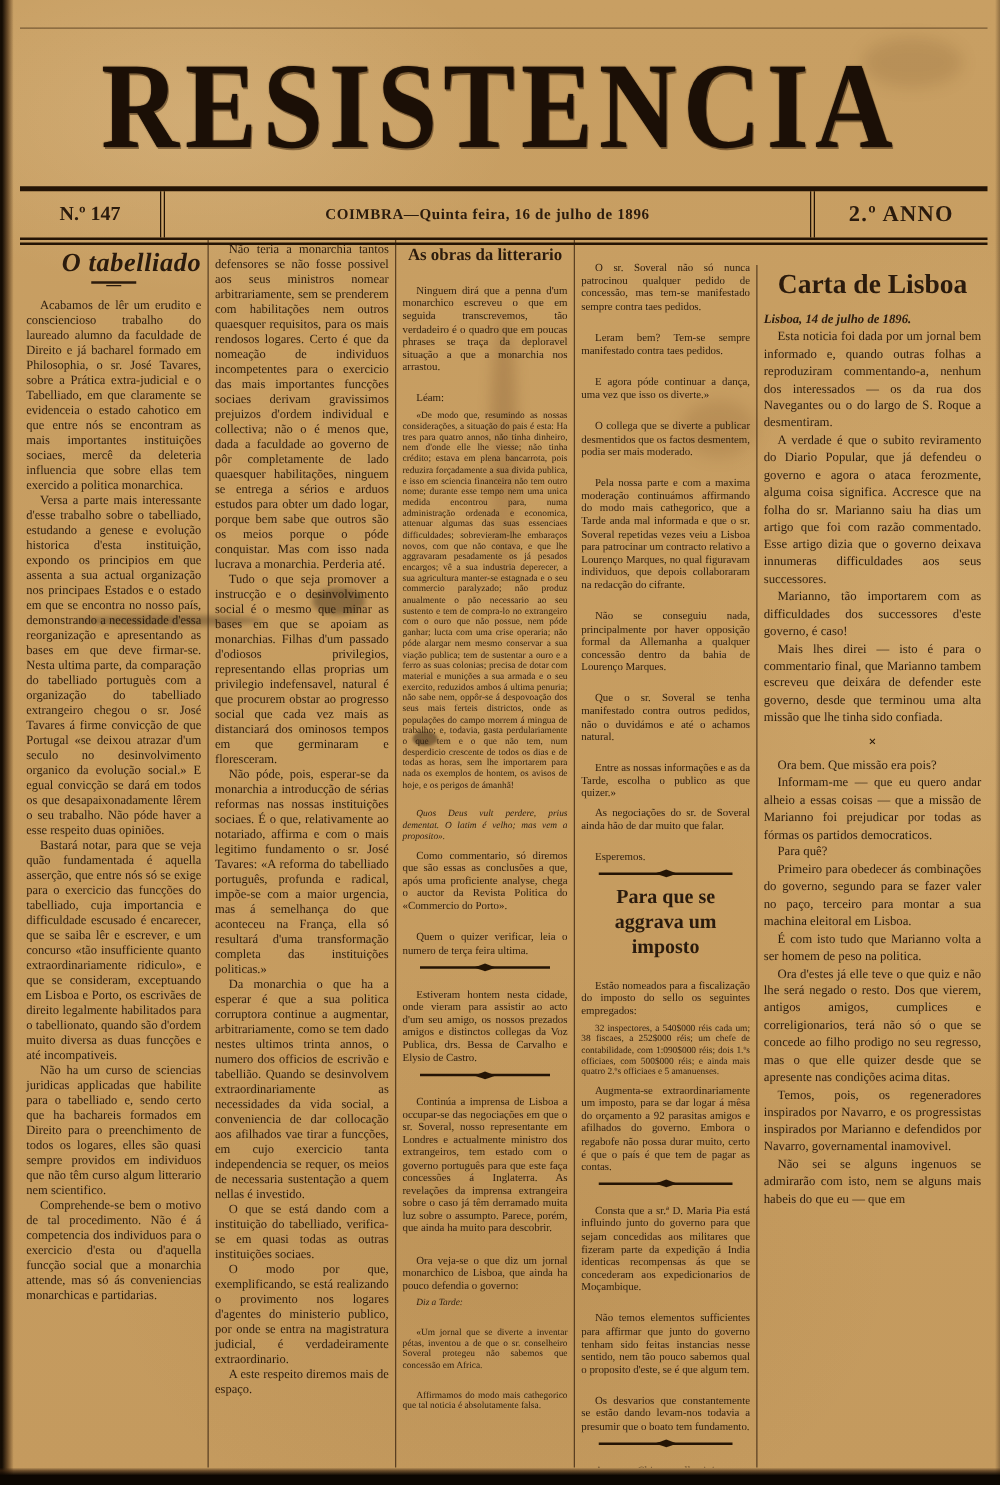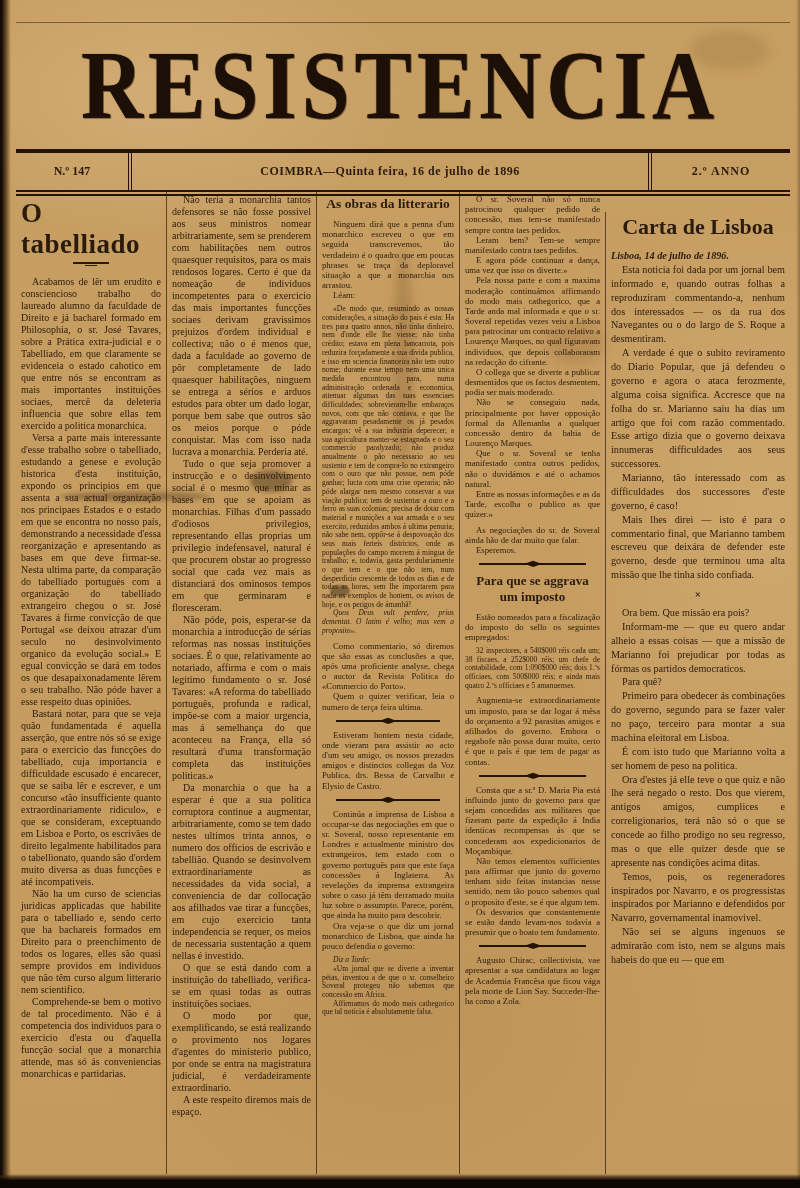--- a/index.html
+++ b/index.html
@@ -14,40 +14,40 @@
   .stain{position:absolute;border-radius:50%;pointer-events:none;}
   .top-rule{position:absolute;top:22px;left:16px;right:10px;height:1px;background:rgba(56,34,12,.55);}
   .masthead{position:absolute;top:22px;left:0;right:0;margin:0;text-align:center;
     font-size:86px;font-weight:bold;letter-spacing:5px;line-height:110px;color:#1b0f06;
     transform:scaleY(1.14);transform-origin:top center;
     text-shadow:0 0 1px rgba(35,20,8,.9),1px 1px 0 rgba(60,38,16,.5);}
   .issue-bar{position:absolute;top:149px;left:16px;right:10px;height:37px;
     border-top:4px solid #241405;border-bottom:6px double #241405;
     display:flex;align-items:stretch;}
   .cell-issue{width:112px;display:flex;align-items:center;justify-content:center;
-    font-weight:bold;font-size:12px;border-right:4px double #241405;}
+    font-weight:bold;font-size:16px;border-right:4px double #241405;}
   .cell-date{flex:1;display:flex;align-items:center;justify-content:center;
     font-weight:bold;font-size:12px;letter-spacing:.5px;}
   .cell-year{width:138px;display:flex;align-items:center;justify-content:center;
-    font-weight:bold;font-size:12px;letter-spacing:1px;border-left:4px double #241405;}
+    font-weight:bold;font-size:18px;letter-spacing:1px;border-left:4px double #241405;}
   .columns{position:absolute;top:192px;left:16px;right:10px;height:982px;display:flex;}
   .col{overflow:hidden;padding:2px 5px 0;box-sizing:border-box;}
   .col + .col{border-left:1px solid rgba(45,26,9,.7);}
   .w1{width:150px;} .w2{width:150px;} .w3{width:143px;} .w4{width:146px;} .w5{flex:1;margin-top:20px;}
   .col p{margin:0;text-indent:11px;text-align:justify;}
   .c12 p{font-size:10px;line-height:1.2;}
-  .c3 p,.c4 p{font-size:8.7px;line-height:1.17;}
+  .c3 p,.c4 p{font-size:8.7px;line-height:1.17;margin-top:15px;}
   .c5 p{font-size:10.2px;line-height:1.36;}
   .small{font-size:7.5px !important;line-height:1.16 !important;}
   .gap{margin-top:5px !important;}
-  .h-tabelliado{margin:4px 0 2px;text-align:left;font-size:27px;font-weight:bold;letter-spacing:.5px;}
+  .h-tabelliado{margin:4px 0 2px;text-align:right;font-size:21px;font-weight:bold;letter-spacing:.5px;font-style:italic;}
   .squiggle{width:36px;margin:2px auto 12px;border-top:2px solid #2b1b0d;position:relative;}
   .squiggle::after{content:"";position:absolute;left:12px;top:1px;width:12px;border-top:1px solid #2b1b0d;}
   .h-obras{margin:2px 0 7px;text-align:center;font-size:13.5px;font-weight:bold;}
-  .h-imposto{margin:6px 6px;text-align:center;font-size:13px;font-weight:bold;line-height:1.25;}
+  .h-imposto{margin:6px 6px;text-align:center;font-size:16px;font-weight:bold;line-height:1.25;}
   .h-carta{margin:0 0 9px;text-align:center;font-size:22px;font-weight:bold;}
   .dateline{text-align:center;font-size:10.5px;font-weight:bold;font-style:italic;margin:0 0 9px;text-indent:0 !important;}
   .sep{position:relative;height:2px;background:#241405;margin:8px 14px;}
   .sep .dia{position:absolute;left:50%;top:1px;transform:translate(-50%,-50%) scaleX(2.8);
     font-size:8px;line-height:0;color:#241405;}
   .xsep{text-align:center;font-size:11px;font-weight:bold;margin:6px 0;color:#241405;}
   .edge-left{position:absolute;left:0;top:0;bottom:0;width:11px;
     background:linear-gradient(90deg,#140c04 15%,rgba(74,47,20,.75) 55%,transparent);}
   .edge-bottom{position:absolute;left:0;right:0;bottom:0;height:14px;
     background:linear-gradient(0deg,#0c0702 55%,rgba(58,36,16,.65) 82%,transparent);}
@@ -117,22 +117,22 @@
       <p>Ora veja-se o que diz um jornal monarchico de Lisboa, que ainda ha pouco defendia o governo:</p>
       <p class="small gap" style="font-style:italic;">Diz a Tarde:</p>
       <p class="small">«Um jornal que se diverte a inventar pétas, inventou a de que o sr. conselheiro Soveral protegeu não sabemos que concessão em Africa.</p>
       <p class="small">Affirmamos do modo mais cathegorico que tal noticia é absolutamente falsa.</p>
     </div>
 
     <div class="col w4 c4">
       <p>O sr. Soveral não só nunca patrocinou qualquer pedido de concessão, mas tem-se manifestado sempre contra taes pedidos.</p>
       <p>Leram bem? Tem-se sempre manifestado contra taes pedidos.</p>
       <p>E agora póde continuar a dança, uma vez que isso os diverte.»</p>
+      <p>O collega que se diverte a publicar desmentidos que os factos desmentem, podia ser mais moderado.</p>
       <p>Pela nossa parte e com a maxima moderação continuámos affirmando do modo mais cathegorico, que a Tarde anda mal informada e que o sr. Soveral repetidas vezes veiu a Lisboa para patrocinar um contracto relativo a Lourenço Marques, no qual figuravam individuos, que depois collaboraram na redacção do cifrante.</p>
-      <p>O collega que se diverte a publicar desmentidos que os factos desmentem, podia ser mais moderado.</p>
       <p>Não se conseguiu nada, principalmente por haver opposição formal da Allemanha a qualquer concessão dentro da bahia de Lourenço Marques.</p>
       <p>Que o sr. Soveral se tenha manifestado contra outros pedidos, não o duvidámos e até o achamos natural.</p>
       <p>Entre as nossas informações e as da Tarde, escolha o publico as que quizer.»</p>
       <p class="gap">As negociações do sr. de Soveral ainda hão de dar muito que falar.</p>
       <p>Esperemos.</p>
       <div class="sep">
           <span class="dia">◆</span>
         </div>
       <h3 class="h-imposto">Para que se aggrava um imposto</h3>
       <p>Estão nomeados para a fiscalização do imposto do sello os seguintes empregados:</p>
@@ -148,21 +148,21 @@
           <span class="dia">◆</span>
         </div>
       <p>Augusto Chirac, collectivista, vae apresentar a sua candidatura ao logar de Academia Francêsa que ficou vága pela morte de Lion Say. Succeder-lhe-ha como a Zola.</p>
     </div>
 
     <div class="col w5 c5">
       <h3 class="h-carta">Carta de Lisboa</h3>
       <p class="dateline">Lisboa, 14 de julho de 1896.</p>
       <p>Esta noticia foi dada por um jornal bem informado e, quando outras folhas a reproduziram commentando-a, nenhum dos interessados — os da rua dos Navegantes ou o do largo de S. Roque a desmentiram.</p>
       <p>A verdade é que o subito reviramento do Diario Popular, que já defendeu o governo e agora o ataca ferozmente, alguma coisa significa. Accresce que na folha do sr. Marianno saiu ha dias um artigo que foi com razão commentado. Esse artigo dizia que o governo deixava innumeras difficuldades aos seus successores.</p>
-      <p>Marianno, tão interessado com as difficuldades dos successores d'este governo, é caso!</p>
+      <p>Marianno, tão importarem com as difficuldades dos successores d'este governo, é caso!</p>
       <p>Mais lhes direi — isto é para o commentario final, que Marianno tambem escreveu que deixára de defender este governo, desde que terminou uma alta missão que lhe tinha sido confiada.</p>
       <div class="xsep">×</div>
       <p>Ora bem. Que missão era pois?</p>
       <p>Informam-me — que eu quero andar alheio a essas coisas — que a missão de Marianno foi prejudicar por todas as fórmas os partidos democraticos.</p>
       <p>Para quê?</p>
       <p>Primeiro para obedecer ás combinações do governo, segundo para se fazer valer no paço, terceiro para montar a sua machina eleitoral em Lisboa.</p>
       <p>É com isto tudo que Marianno volta a ser homem de peso na politica.</p>
       <p>Ora d'estes já elle teve o que quiz e não lhe será negado o resto. Dos que vierem, antigos amigos, cumplices e correligionarios, terá não só o que se concede ao filho prodigo no seu regresso, mas o que elle quizer desde que se apresente nas condições acima ditas.</p>
       <p>Temos, pois, os regeneradores inspirados por Navarro, e os progressistas inspirados por Marianno e defendidos por Navarro, governamental inamovivel.</p>
       <p>Não sei se alguns ingenuos se admirarão com isto, nem se alguns mais habeis do que eu — que em</p>

